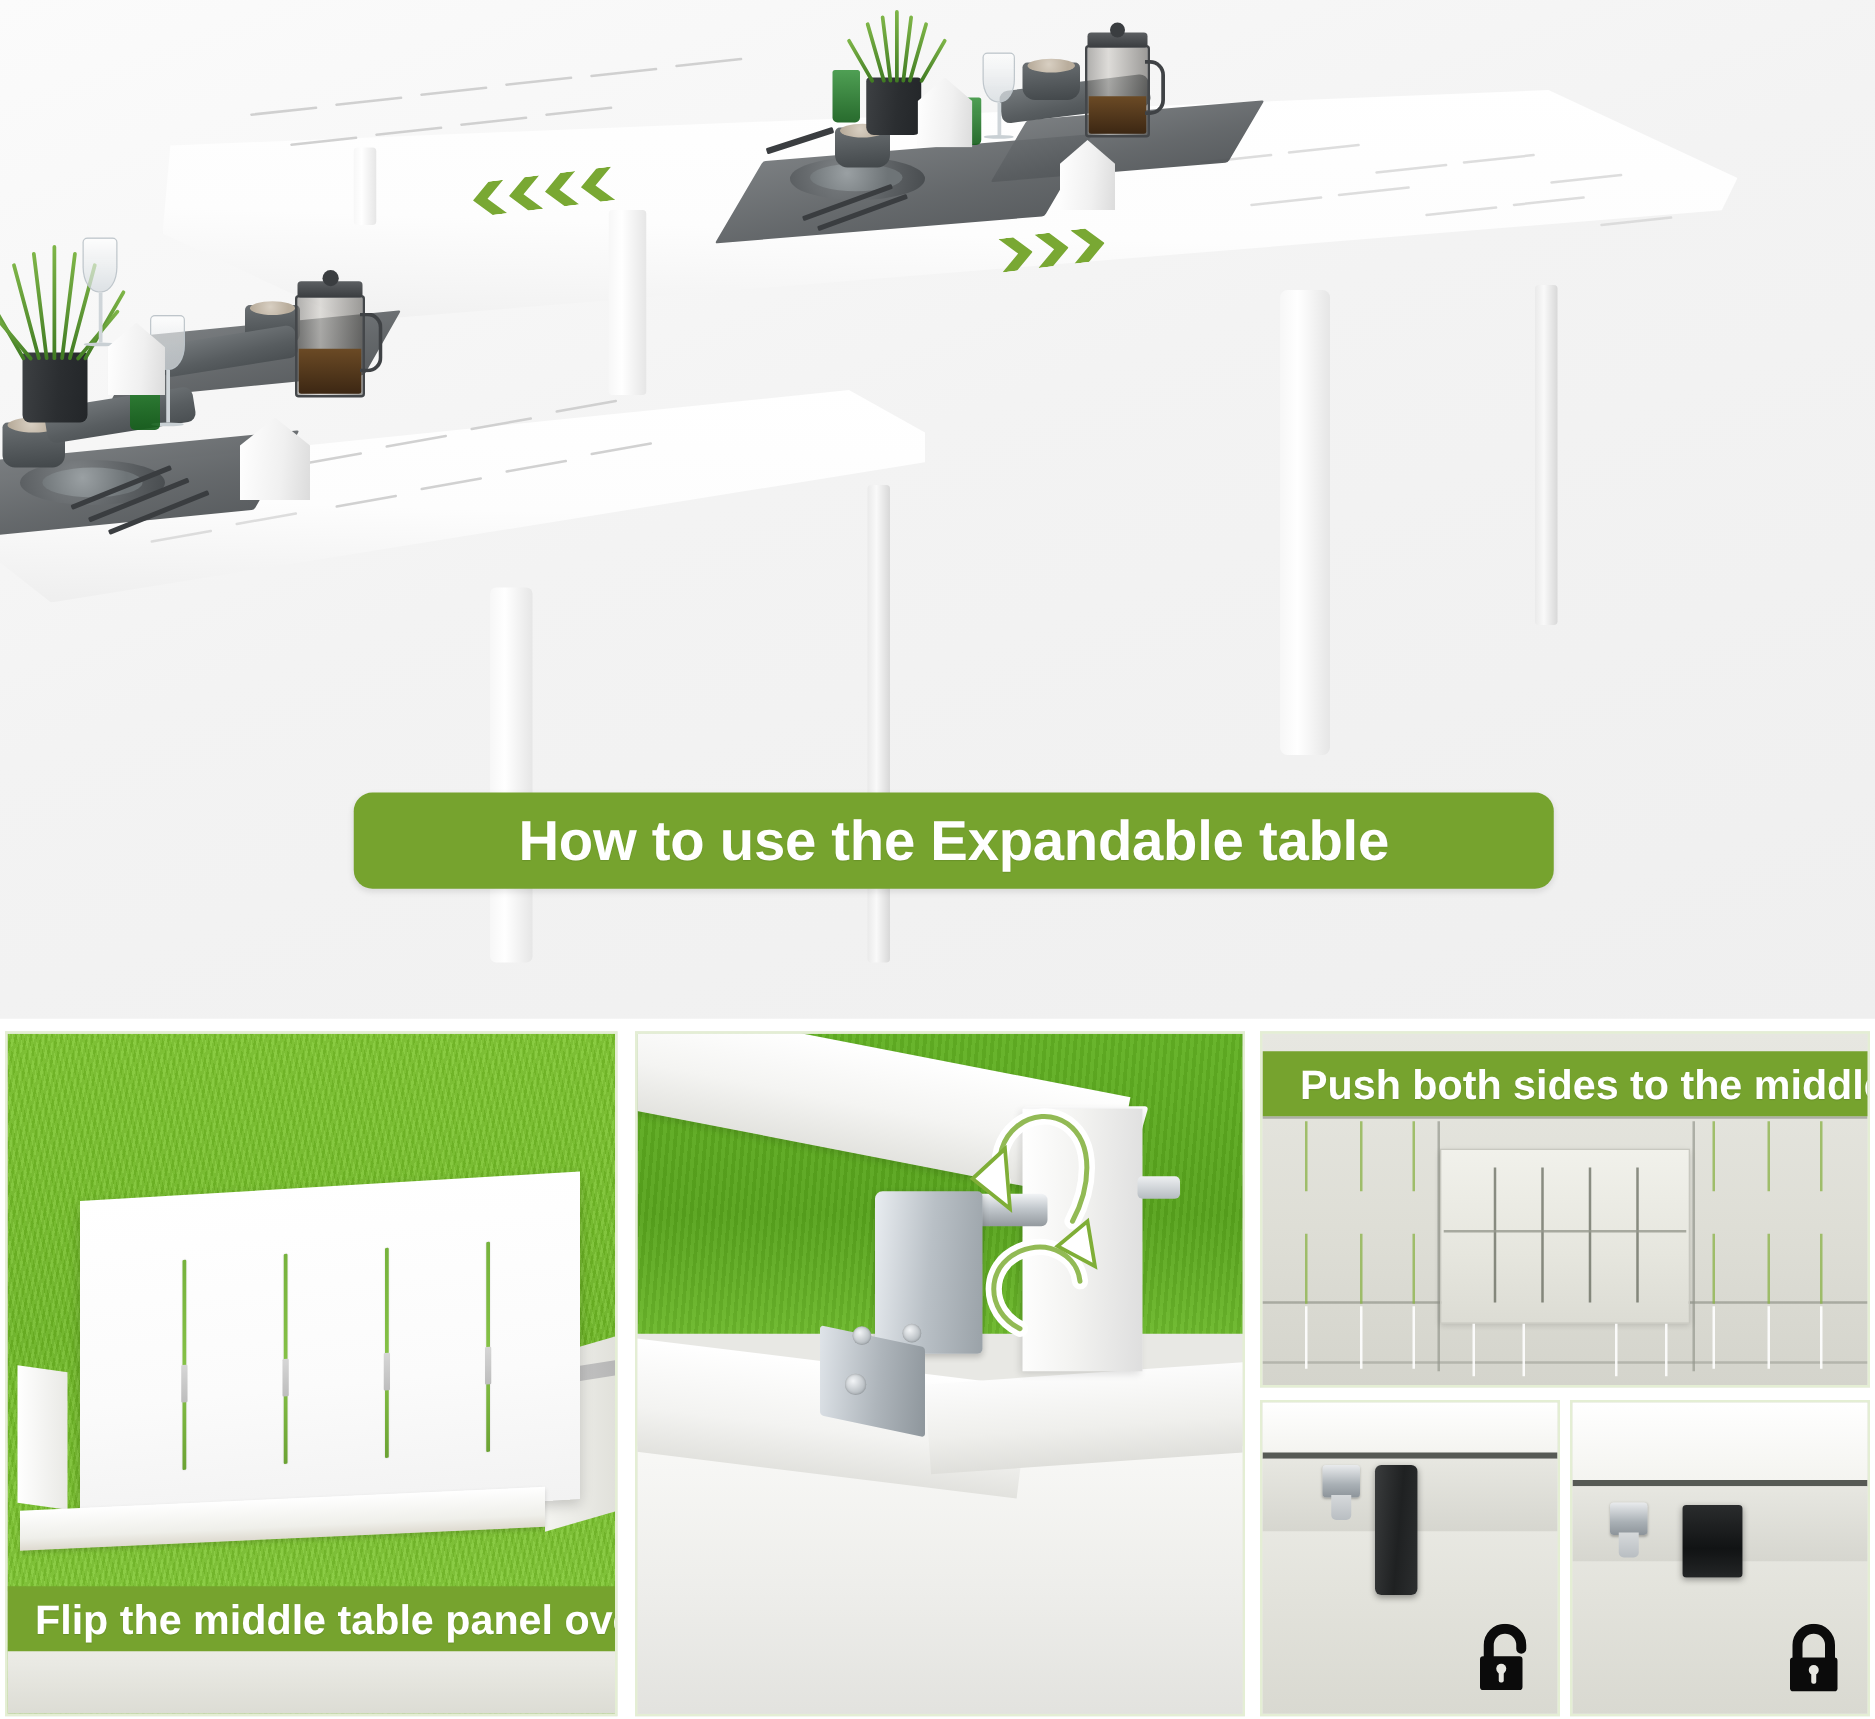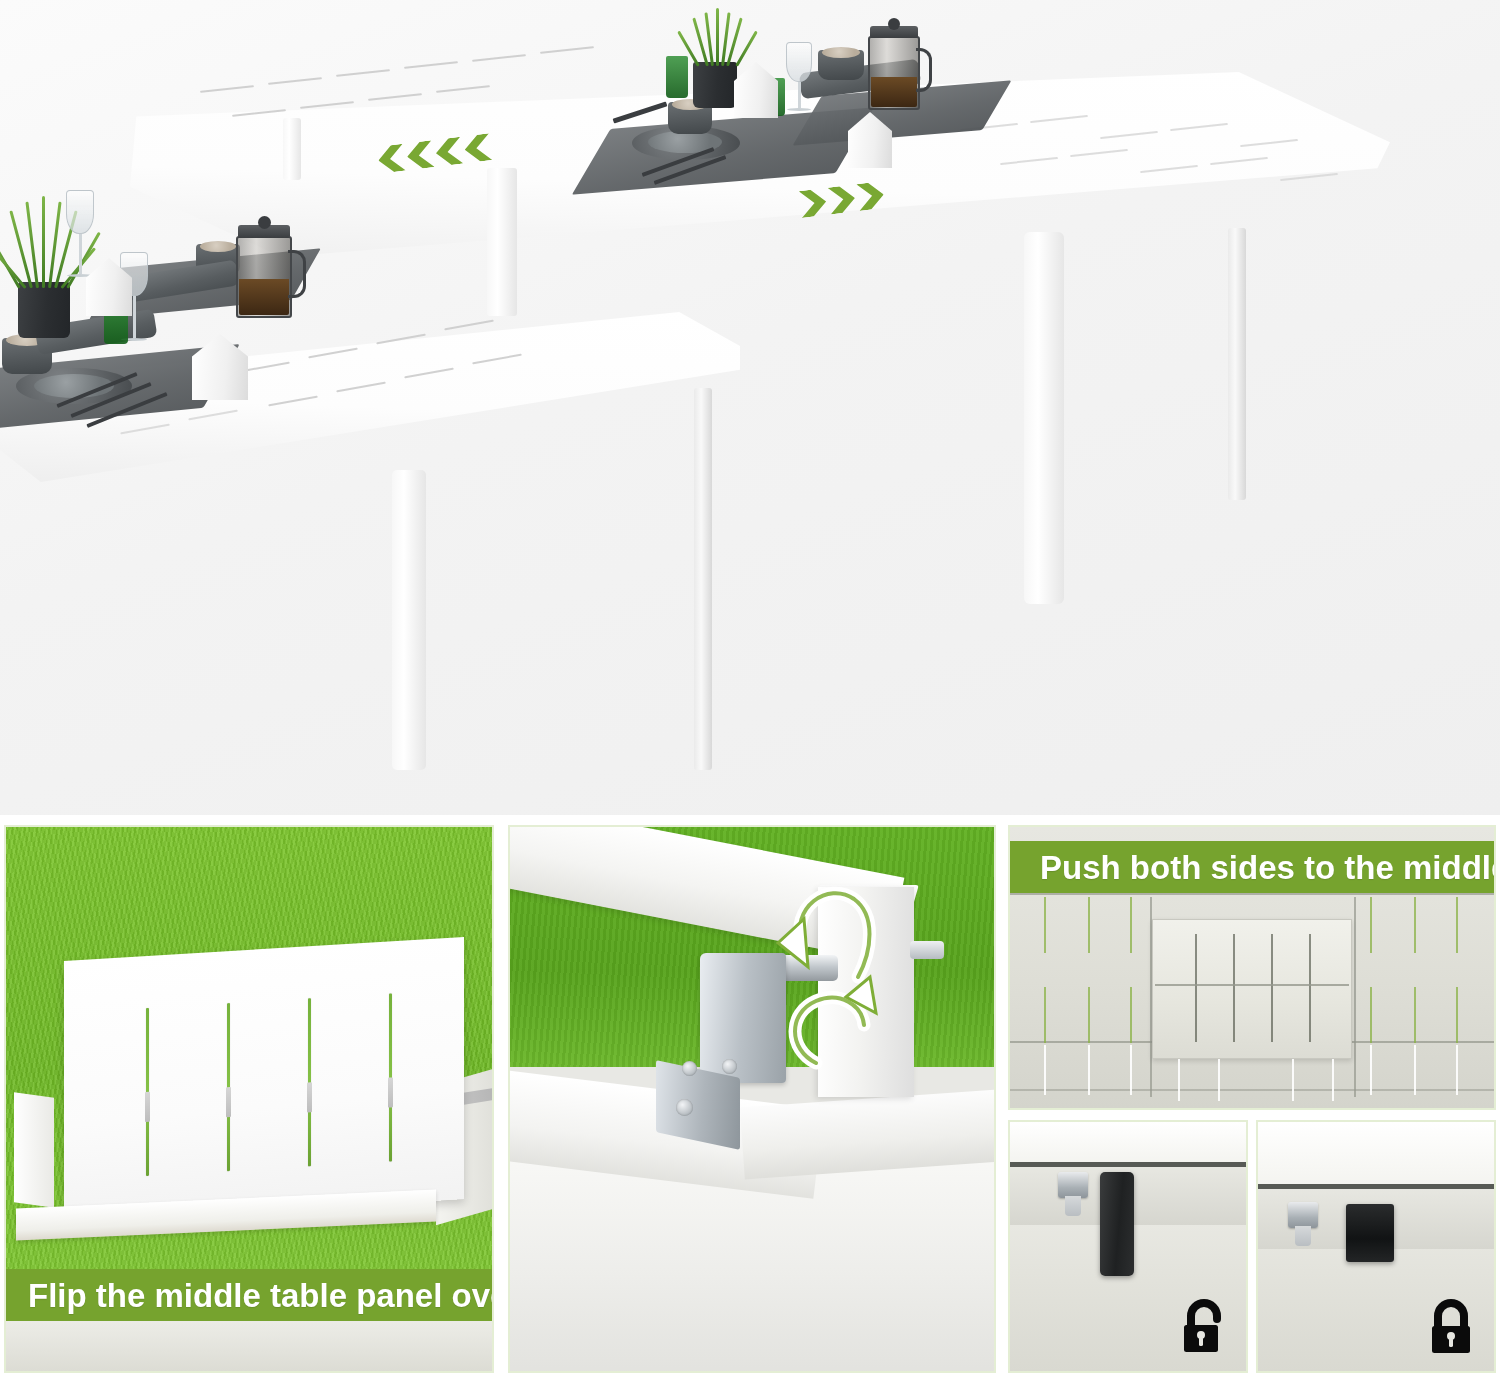--- a/index.html
+++ b/index.html
@@ -527,20 +527,23 @@
       <div class="lid" style="left:2px;top:-11px;width:52px;height:13px;"></div>
       <div class="knob" style="left:22px;top:-20px;width:13px;height:13px;"></div>
       <div class="handle" style="left:52px;top:14px;width:18px;height:48px;"></div>
     </div>
 
     <div class="cutlery" style="left:54px;top:388px;width:86px;height:4px;transform:rotate(-22deg);"></div>
     <div class="cutlery" style="left:68px;top:398px;width:86px;height:4px;transform:rotate(-22deg);"></div>
     <div class="cutlery" style="left:84px;top:408px;width:86px;height:4px;transform:rotate(-22deg);"></div>
   </div>
 
+  <div class="banner">
+    <span class="label">How to use the Expandable table</span>
+  </div>
 </div>
 
 <div class="panels">
 
   <div class="panel" id="panel-flip">
     <div class="grass"></div>
     <div class="flip-floor"></div>
     <div class="flip-frame-l"></div>
     <div class="flip-frame-r"></div>
     <div class="flip-track"></div>

